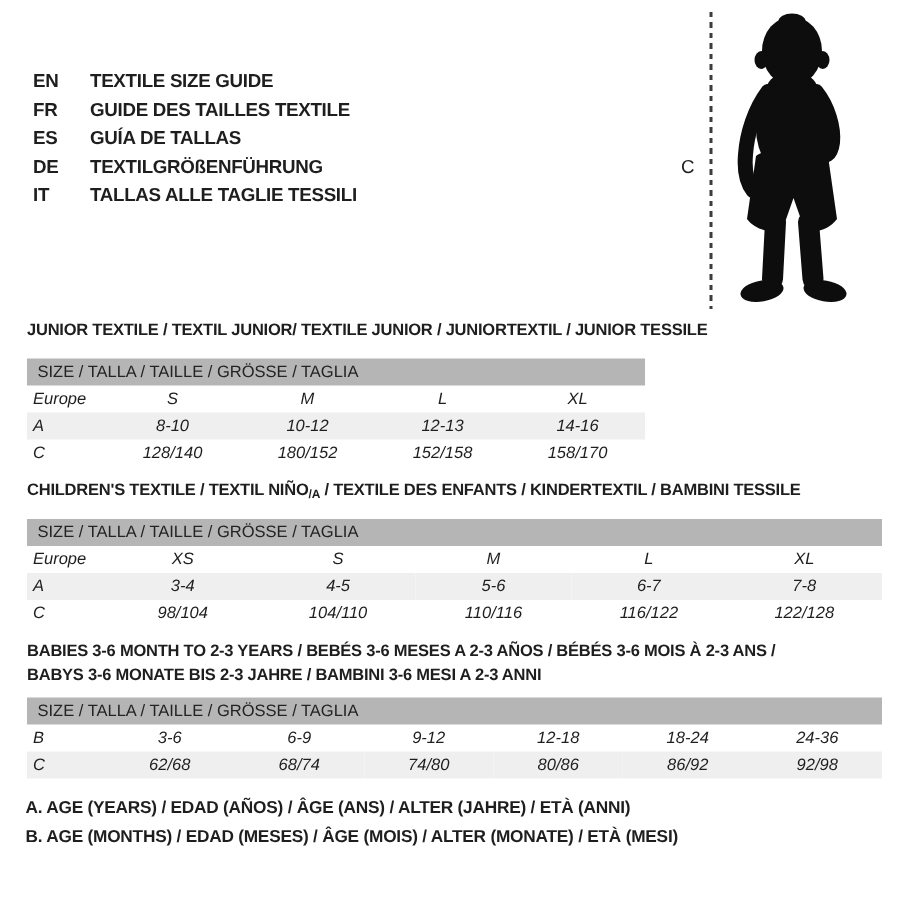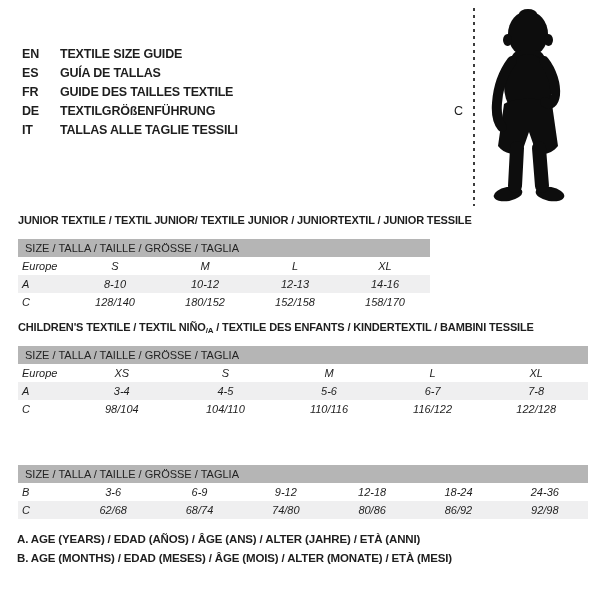--- a/index.html
+++ b/index.html
@@ -47,26 +47,26 @@
 <body>
 
 <div class="page">
 
   <div class="lang-block">
     <div class="lang-row">
       <span class="lang-code">EN</span>
       <span class="lang-title">TEXTILE SIZE GUIDE</span>
     </div>
     <div class="lang-row">
+      <span class="lang-code">FR</span>
+      <span class="lang-title">GUIDE DES TAILLES TEXTILE</span>
+    </div>
+    <div class="lang-row">
       <span class="lang-code">ES</span>
       <span class="lang-title">GUÍA DE TALLAS</span>
-    </div>
-    <div class="lang-row">
-      <span class="lang-code">FR</span>
-      <span class="lang-title">GUIDE DES TAILLES TEXTILE</span>
     </div>
     <div class="lang-row">
       <span class="lang-code">DE</span>
       <span class="lang-title">TEXTILGRÖßENFÜHRUNG</span>
     </div>
     <div class="lang-row">
       <span class="lang-code">IT</span>
       <span class="lang-title">TALLAS ALLE TAGLIE TESSILI</span>
     </div>
   </div>
@@ -168,20 +168,24 @@
         <td>98/104</td>
         <td>104/110</td>
         <td>110/116</td>
         <td>116/122</td>
         <td>122/128</td>
       </tr>
     </tbody>
       </table>
   </div>
 
+  <div class="tbl-title sec3-title">
+    <div>BABIES 3-6 MONTH TO 2-3 YEARS / BEBÉS 3-6 MESES A 2-3 AÑOS / BÉBÉS 3-6 MOIS À 2-3 ANS /</div>
+    <div>BABYS 3-6 MONATE BIS 2-3 JAHRE / BAMBINI 3-6 MESI A 2-3 ANNI</div>
+  </div>
   <div class="tbl-wrap sec3-tbl">
     <div class="size-bar">SIZE / TALLA / TAILLE / GRÖSSE / TAGLIA</div>
     <table>
       <colgroup>
           <col style="width:52px">
           <col>
           <col>
           <col>
           <col>
           <col>

